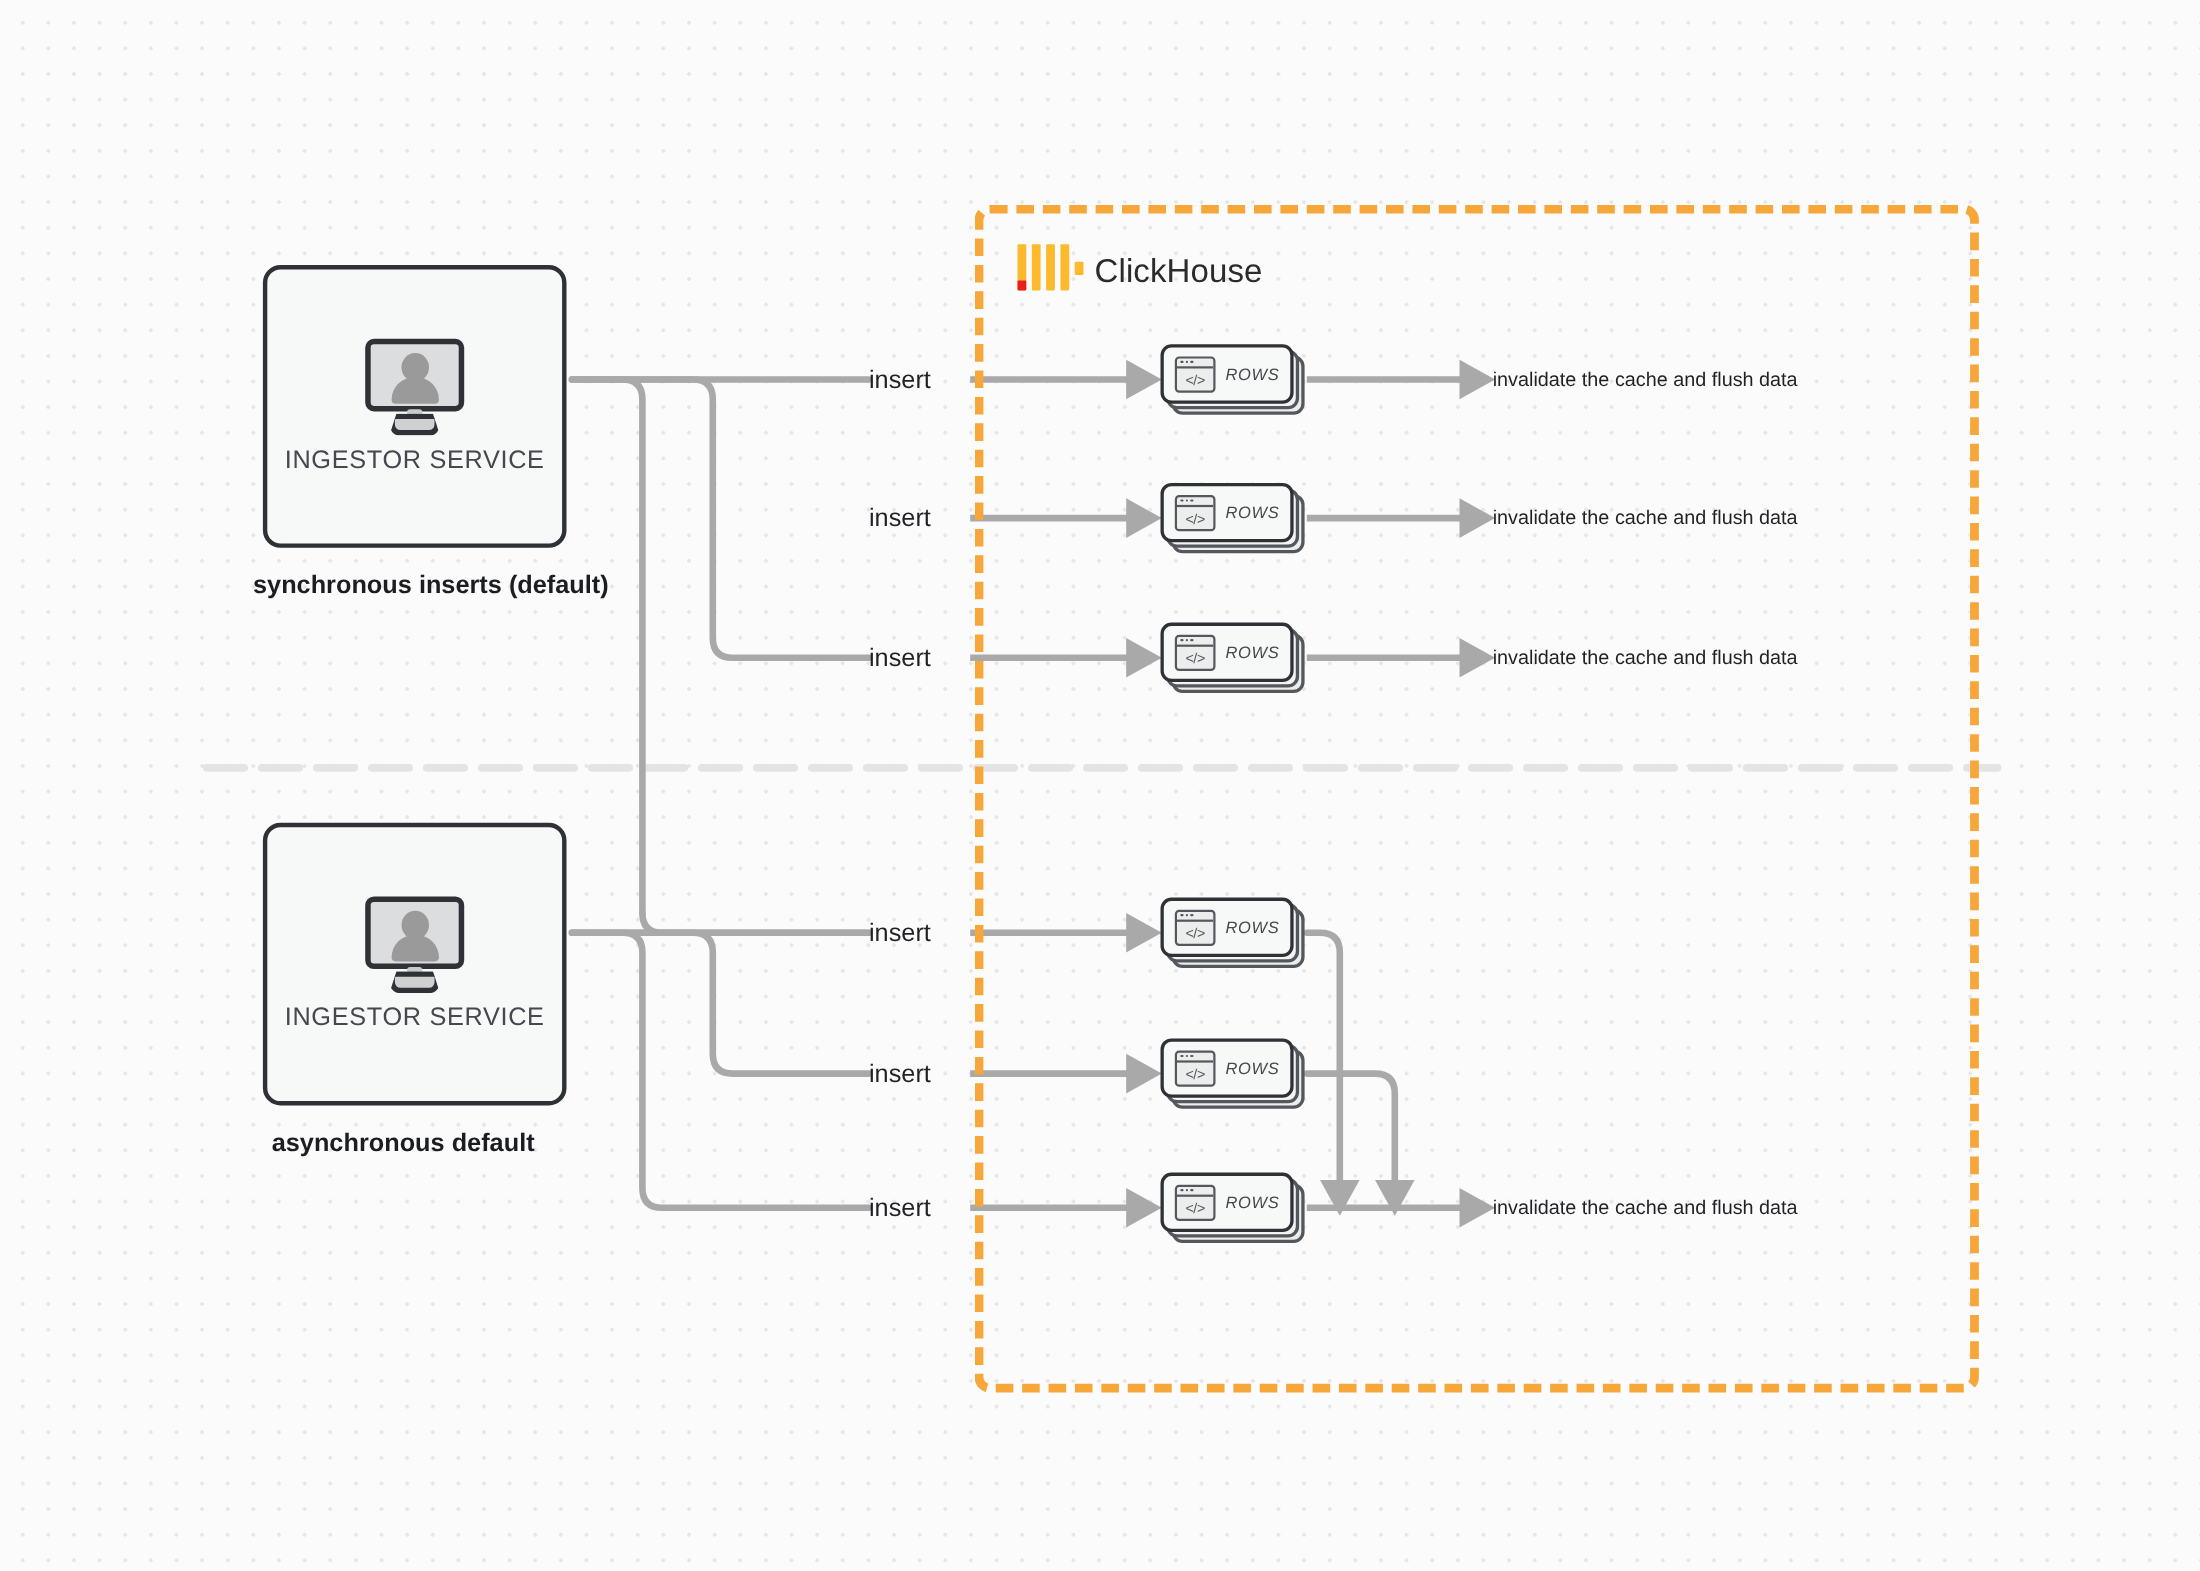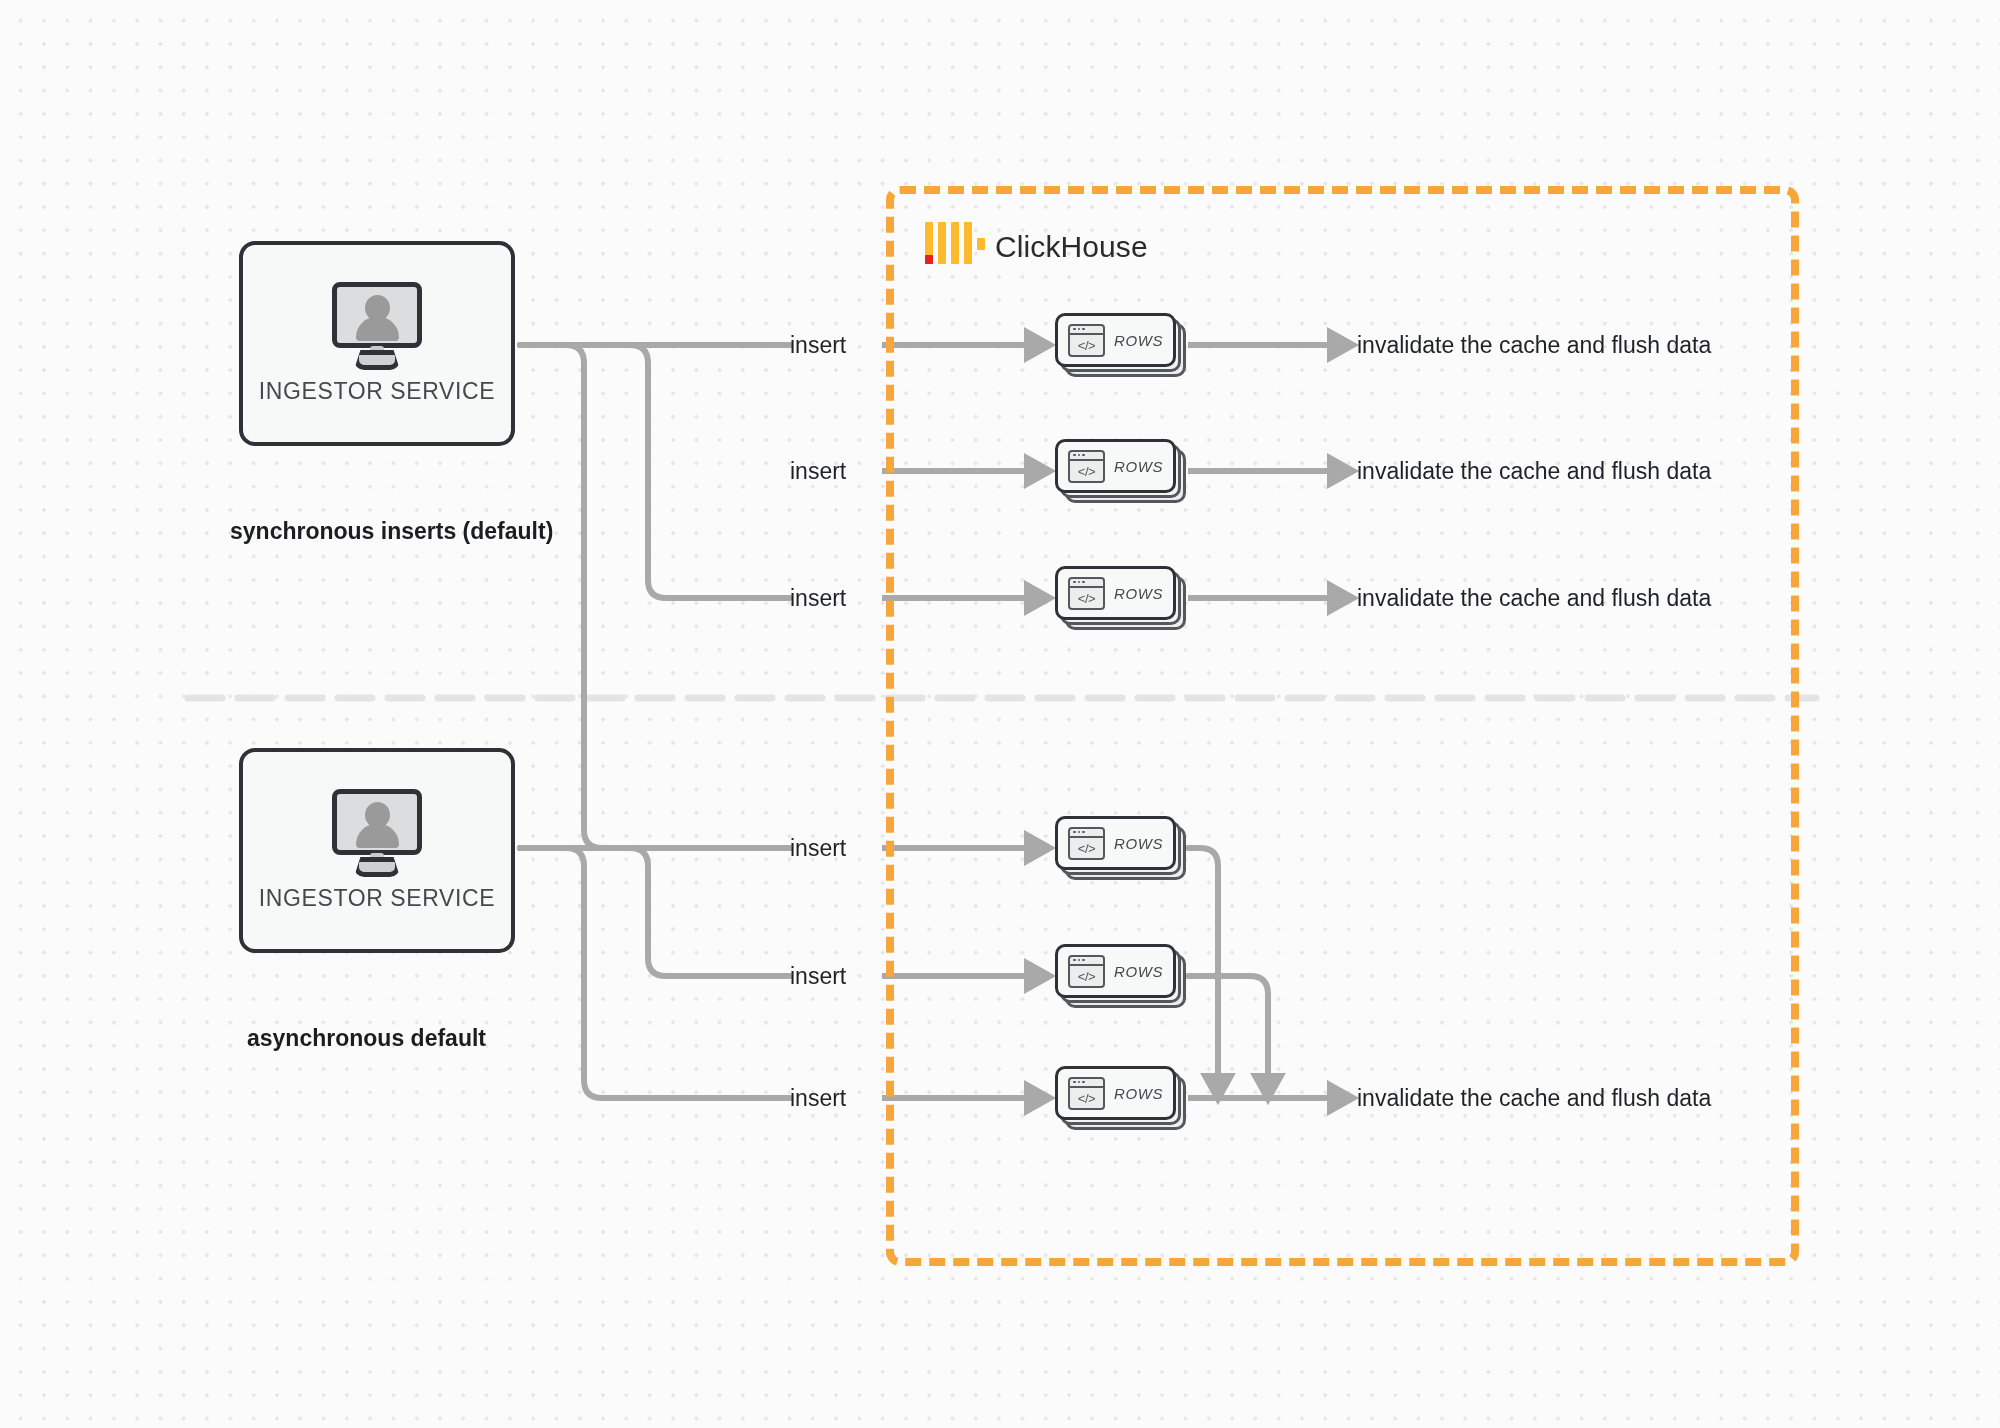--- a/index.html
+++ b/index.html
@@ -86,21 +86,21 @@
     font-size: 30px;
     color: #2b2b2b;
     letter-spacing: 0.1px;
     white-space: nowrap;
   }
 
   
   .service-box {
     position: absolute;
     width: 276px;
-    height: 205px;
+    height: 257px;
     background: #f7f8f8;
     border: 4px solid #2e3136;
     border-radius: 16px;
     box-sizing: border-box;
     display: flex;
     flex-direction: column;
     align-items: center;
     justify-content: center;
   }
   .service-box.sync  { left: 239px; top: 241px; }
@@ -262,21 +262,21 @@
     font-size: 15px;
     font-style: italic;
     color: #45484d;
     letter-spacing: 0.6px;
     font-weight: 400;
   }
 
   
   .outcome-label {
     position: absolute;
-    font-size: 23px;
+    font-size: 18px;
     color: #1f2125;
     white-space: nowrap;
     transform: translateY(-50%);
   }
 </style>
 </head>
 <body>
 
 <div id="canvas">
 

